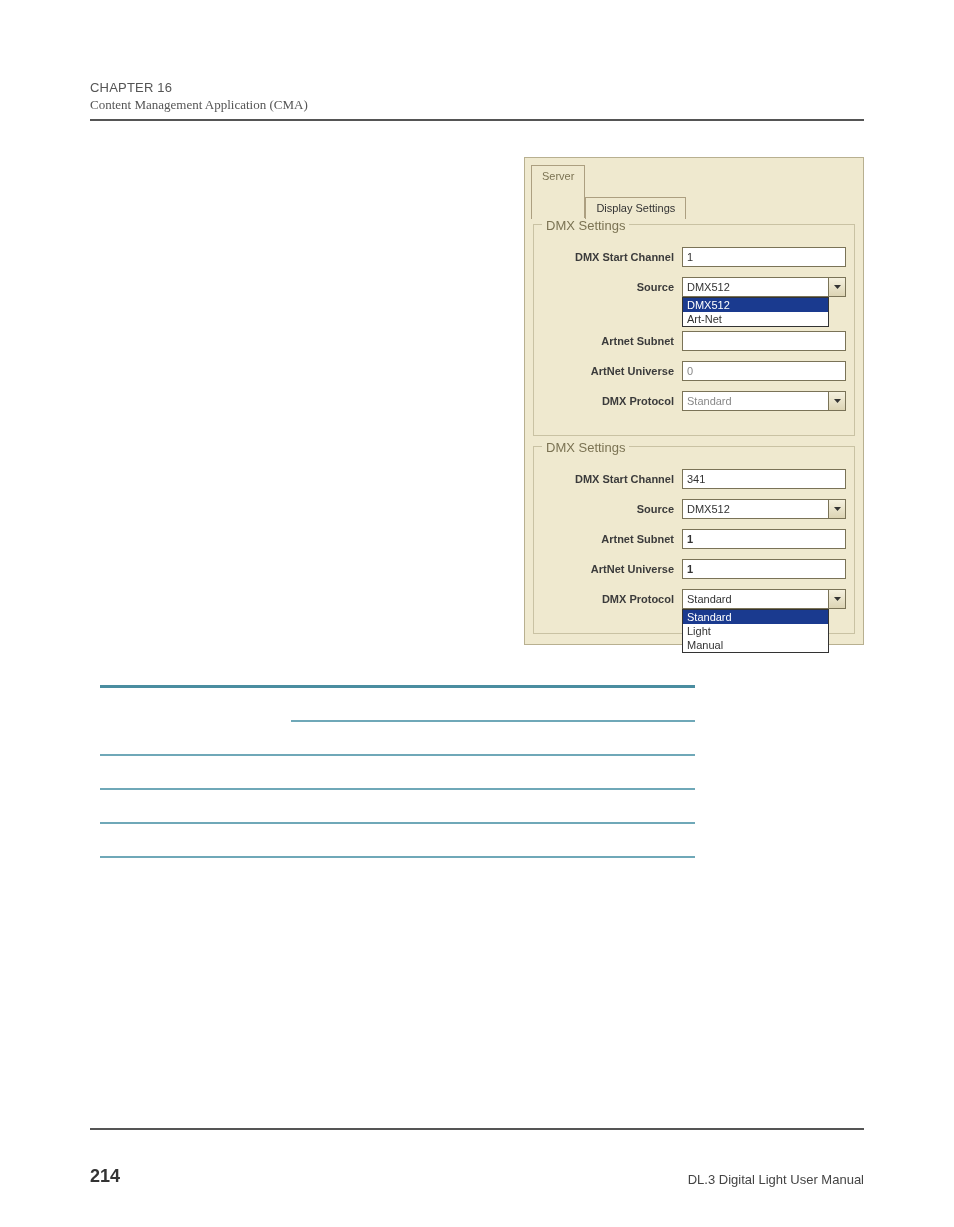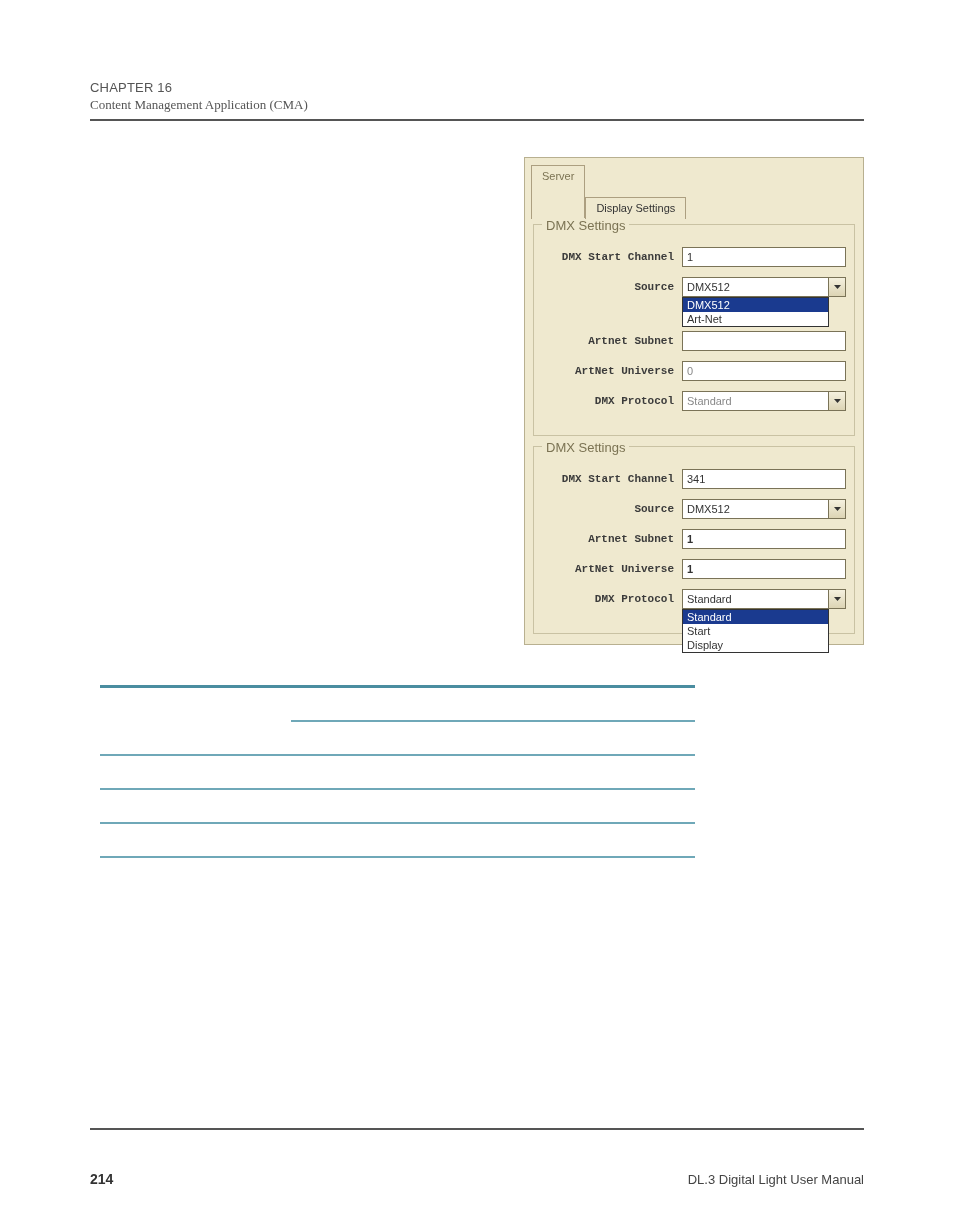--- a/index.html
+++ b/index.html
@@ -86,21 +86,20 @@
     align-items: center;
     margin: 10px 0;
   }
   .ss-row-label {
     flex: 0 0 140px;
     text-align: right;
     font-weight: bold;
     color: #3b3b3b;
     padding-right: 8px;
     font-size: 11px;
-    font-family: Liberation Mono, monospace;
   }
   .ss-input {
     flex: 1;
     height: 20px;
     border: 1px solid #7a7357;
     background: #fff;
     padding: 2px 4px;
     font-size: 11px;
     color: #333;
   }
@@ -165,21 +164,21 @@
   .data-table thead tr:first-child th { border-top: 3px solid #4a8da0; }
 
   .footer {
     margin-top: auto;
     display: flex;
     justify-content: space-between;
     align-items: flex-end;
     border-top: 2px solid #555;
     padding-top: 6px;
   }
-  .page-num { font-weight: bold; font-size: 14px; }
+  .page-num { font-weight: bold; font-size: 18px; }
   .footer-right { font-size: 13px; color: #444; margin-top: 36px; }
 </style>
 </head>
 <body>
 
 <div class="page">
   <div class="header-block">
     <div class="chapter-line">CHAPTER 16</div>
     <div class="subtitle-line">Content Management Application (CMA)</div>
   </div>
@@ -272,22 +271,22 @@
           <div class="ss-row-label">DMX Protocol</div>
           <div class="ss-select last">
             <div class="ss-select-box">Standard</div>
             <div class="ss-select-btn">
               <svg viewBox="0 0 7 4">
                   <polygon points="0,0 7,0 3.5,4" fill="#333"></polygon>
                 </svg>
             </div>
             <div class="ss-dropdown">
               <div class="opt hl">Standard</div>
-              <div class="opt">Start</div>
-              <div class="opt">Display</div>
+              <div class="opt">Light</div>
+              <div class="opt">Manual</div>
             </div>
           </div>
         </div>
       </div>
     </div>
   </div>
 
   <table class="data-table">
     <thead>
       <tr>

